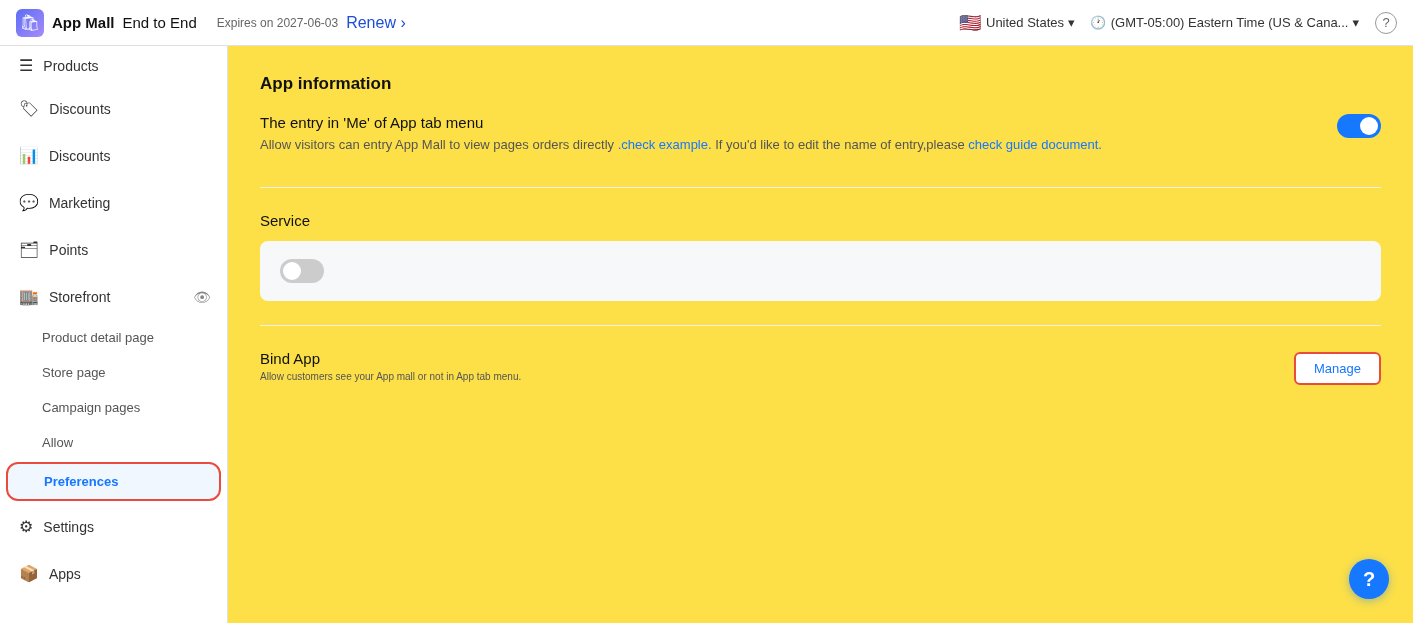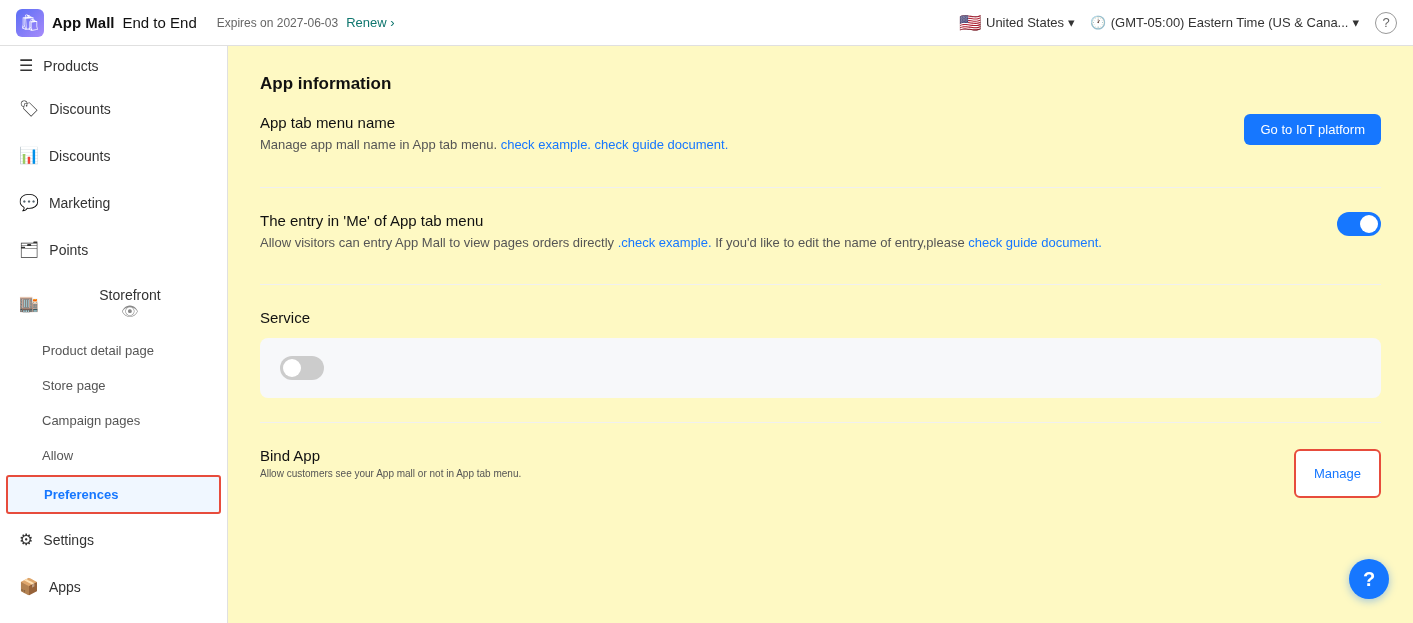--- a/index.html
+++ b/index.html
@@ -9,21 +9,21 @@
     .topbar {
       display: flex; align-items: center; justify-content: space-between;
       background: #fff; border-bottom: 1px solid #e0e0e0;
       padding: 0 16px; height: 46px; flex-shrink: 0;
     }
     .topbar-left { display: flex; align-items: center; gap: 8px; }
     .app-logo { width: 28px; height: 28px; background: linear-gradient(135deg, #5b6ef5, #a78bfa); border-radius: 6px; display: flex; align-items: center; justify-content: center; }
     .app-title { font-weight: 700; font-size: 15px; color: #111; }
     .app-subtitle { font-weight: 400; font-size: 15px; color: #111; }
     .expiry-badge { font-size: 12px; color: #666; margin-left: 12px; }
-    .renew-link { color: #0f766e; cursor: pointer; font-size: 13px; }
+    .renew-link { color: #1d4ed8; cursor: pointer; font-size: 16px; }
     .topbar-right { display: flex; align-items: center; gap: 16px; }
     .region-selector { display: flex; align-items: center; gap: 4px; cursor: pointer; font-size: 13px; color: #333; }
     .flag { font-size: 18px; }
     .timezone-selector { display: flex; align-items: center; gap: 4px; cursor: pointer; font-size: 13px; color: #333; }
     .help-icon { width: 22px; height: 22px; border-radius: 50%; border: 1.5px solid #999; display: flex; align-items: center; justify-content: center; font-size: 13px; color: #666; cursor: pointer; }
 
     
     .main-layout { display: flex; flex: 1; overflow: hidden; }
 
     
@@ -36,25 +36,25 @@
       padding: 14px 16px; cursor: pointer; color: #333; font-size: 14px;
       border-left: 3px solid transparent;
     }
     .sidebar-item.active-parent { color: #1677ff; }
     .sidebar-item .icon { font-size: 16px; flex-shrink: 0; }
     .sidebar-sub-item {
       display: flex; align-items: center; padding: 10px 16px 10px 42px;
       cursor: pointer; color: #555; font-size: 13px;
     }
     .sidebar-sub-item.active { color: #1677ff; font-weight: 500; }
-    .sidebar-item-row { display: flex; align-items: center; justify-content: space-between; width: 100%; flex-direction: column; }
+    .sidebar-item-row { display: flex; align-items: center; justify-content: space-between; width: 100%; }
     .eye-icon { font-size: 14px; color: #888; }
 
     
-    .content { flex: 1; overflow-y: auto; background: #fef9c3; padding: 28px 32px; position: relative; }
+    .content { flex: 1; overflow-y: auto; background: #fde047; padding: 28px 32px; position: relative; }
 
     .section-title { font-size: 17px; font-weight: 600; color: #111; margin-bottom: 20px; }
 
     .content-section { margin-bottom: 24px; border-bottom: 1px solid #f0f0f0; padding-bottom: 24px; }
     .content-section:last-child { border-bottom: none; }
 
     .section-header { display: flex; align-items: flex-start; justify-content: space-between; margin-bottom: 8px; }
     .section-label { font-size: 15px; font-weight: 500; color: #111; margin-bottom: 4px; }
     .section-desc { font-size: 13px; color: #555; line-height: 1.5; }
     .section-desc a { color: #1677ff; text-decoration: none; cursor: pointer; }
@@ -89,21 +89,21 @@
     .service-box-content .service-box-desc { font-size: 13px; color: #555; }
 
     
     .bind-app-row { display: flex; align-items: flex-start; justify-content: space-between; }
     .bind-app-text .bind-app-title { font-size: 15px; font-weight: 500; color: #111; margin-bottom: 4px; }
     .bind-app-text .bind-app-desc { font-size: 10px; color: #555; }
 
     
     .btn-manage {
       background: #fff; color: #1677ff; border: 2px solid #e74c3c;
-      border-radius: 6px; padding: 15px 18px; font-size: 13px; cursor: pointer;
+      border-radius: 6px; padding: 7px 18px; font-size: 13px; cursor: pointer;
       font-weight: 500; white-space: nowrap; margin-top: 2px;
     }
 
     
     .help-bubble {
       position: fixed; bottom: 24px; right: 24px;
       width: 40px; height: 40px; background: #1677ff; border-radius: 50%;
       display: flex; align-items: center; justify-content: center;
       color: white; font-size: 20px; font-weight: bold; cursor: pointer;
       box-shadow: 0 2px 8px rgba(22,119,255,0.4);
@@ -181,54 +181,40 @@
     </div>
     <div class="sidebar-sub-item">
       <span>Store page</span>
     </div>
     <div class="sidebar-sub-item">
       <span>Campaign pages</span>
     </div>
     <div class="sidebar-sub-item">
       <span>Allow</span>
     </div>
-    <div class="sidebar-sub-item active" style="border: 2px solid #e74c3c; border-radius: 3px; background: #f0f7ff; margin: 2px 6px; padding: 10px 16px 10px 36px;">
+    <div class="sidebar-sub-item active" style="border: 2px solid #e74c3c; border-radius: 12px; background: #f0f7ff; margin: 2px 6px; padding: 10px 16px 10px 36px;">
       <span style="color:#1677ff; font-weight:600;">Preferences</span>
     </div>
 
     <div class="sidebar-item">
       <span class="icon">⚙</span>
       <span>Settings</span>
     </div>
 
     <div class="sidebar-item">
       <span class="icon">📦</span>
       <span>Apps</span>
     </div>
 
   </div>
 
   <div class="content">
 
     <div class="section-title">App information</div>
 
-    <div class="content-section">
-      <div class="section-header">
-        <div>
-          <div class="section-label">App tab menu name</div>
-          <div class="section-desc">
-            <span>Manage app mall name in App tab menu. </span>
-            <a>check example.</a>
-            <span> </span>
-            <a>check guide document.</a>
-          </div>
-        </div>
-        <button class="btn-primary">Go to IoT platform</button>
-      </div>
-    </div>
 
     <div class="content-section">
       <div class="section-header">
         <div>
           <div class="section-label">The entry in 'Me' of App tab menu</div>
           <div class="section-desc">
             <span>Allow visitors can entry App Mall to view pages orders directly </span>
             <a>.check example.</a>
             <span>  If you'd like to edit the name of entry,please </span>
             <a>check guide document.</a>

